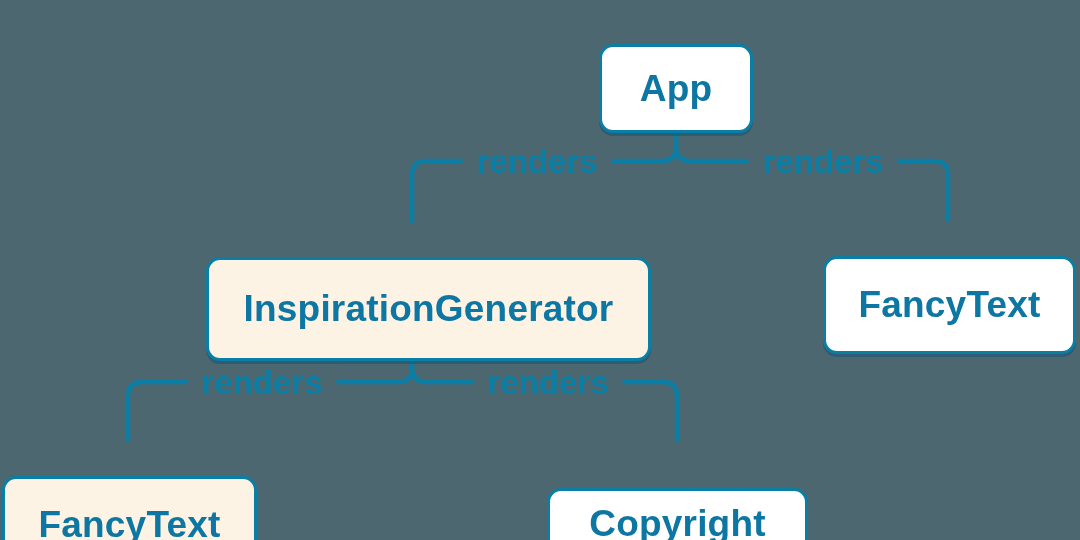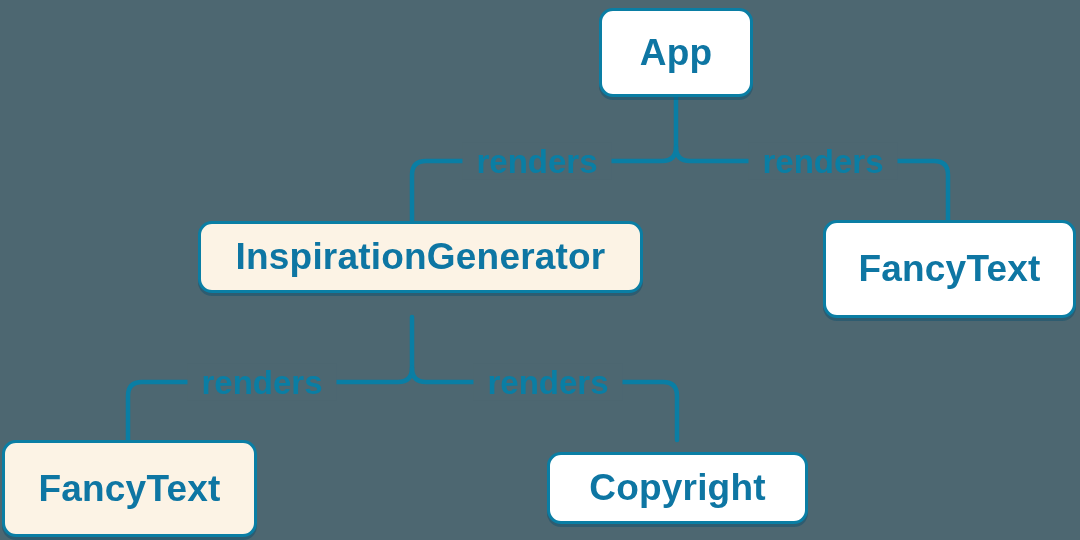--- a/index.html
+++ b/index.html
@@ -54,20 +54,21 @@
     justify-content: center;
     background: var(--node-fill);
     border: 3px solid var(--node-border);
     border-radius: 14px;
     box-shadow: 0 3px 0 rgba(9, 80, 110, 0.45);
     color: var(--node-text);
     font-size: 37px;
     font-weight: 600;
     letter-spacing: 0.2px;
     white-space: nowrap;
+    margin-top: 36px;
   }
   .node.highlight {
     background: var(--node-fill-highlight);
   }
 </style>
 </head>
 <body>
 
 <div class="stage">
 
@@ -78,21 +79,21 @@
     <path d="M 412 368 Q 412 382 426 382 L 663 382 Q 677 382 677 396 L 677 440"></path>
   </svg>
 
   <div class="edge-label" style="left:537px; top:161px">renders</div>
   <div class="edge-label" style="left:823px; top:161px">renders</div>
   <div class="edge-label" style="left:262px; top:382px">renders</div>
   <div class="edge-label" style="left:548px; top:382px">renders</div>
 
   <div class="node" style="left:599px; top:8px; width:154px; height:89px">App</div>
 
-  <div class="node highlight" style="left:198px; top:221px; width:445px; height:72px">InspirationGenerator</div>
+  <div class="node highlight" style="left:206px; top:221px; width:445px; height:104px">InspirationGenerator</div>
 
   <div class="node" style="left:823px; top:220px; width:253px; height:98px">FancyText</div>
 
   <div class="node highlight" style="left:2px; top:440px; width:255px; height:97px">FancyText</div>
 
   <div class="node" style="left:547px; top:452px; width:261px; height:72px">Copyright</div>
 
 </div>
 
 </body></html>

